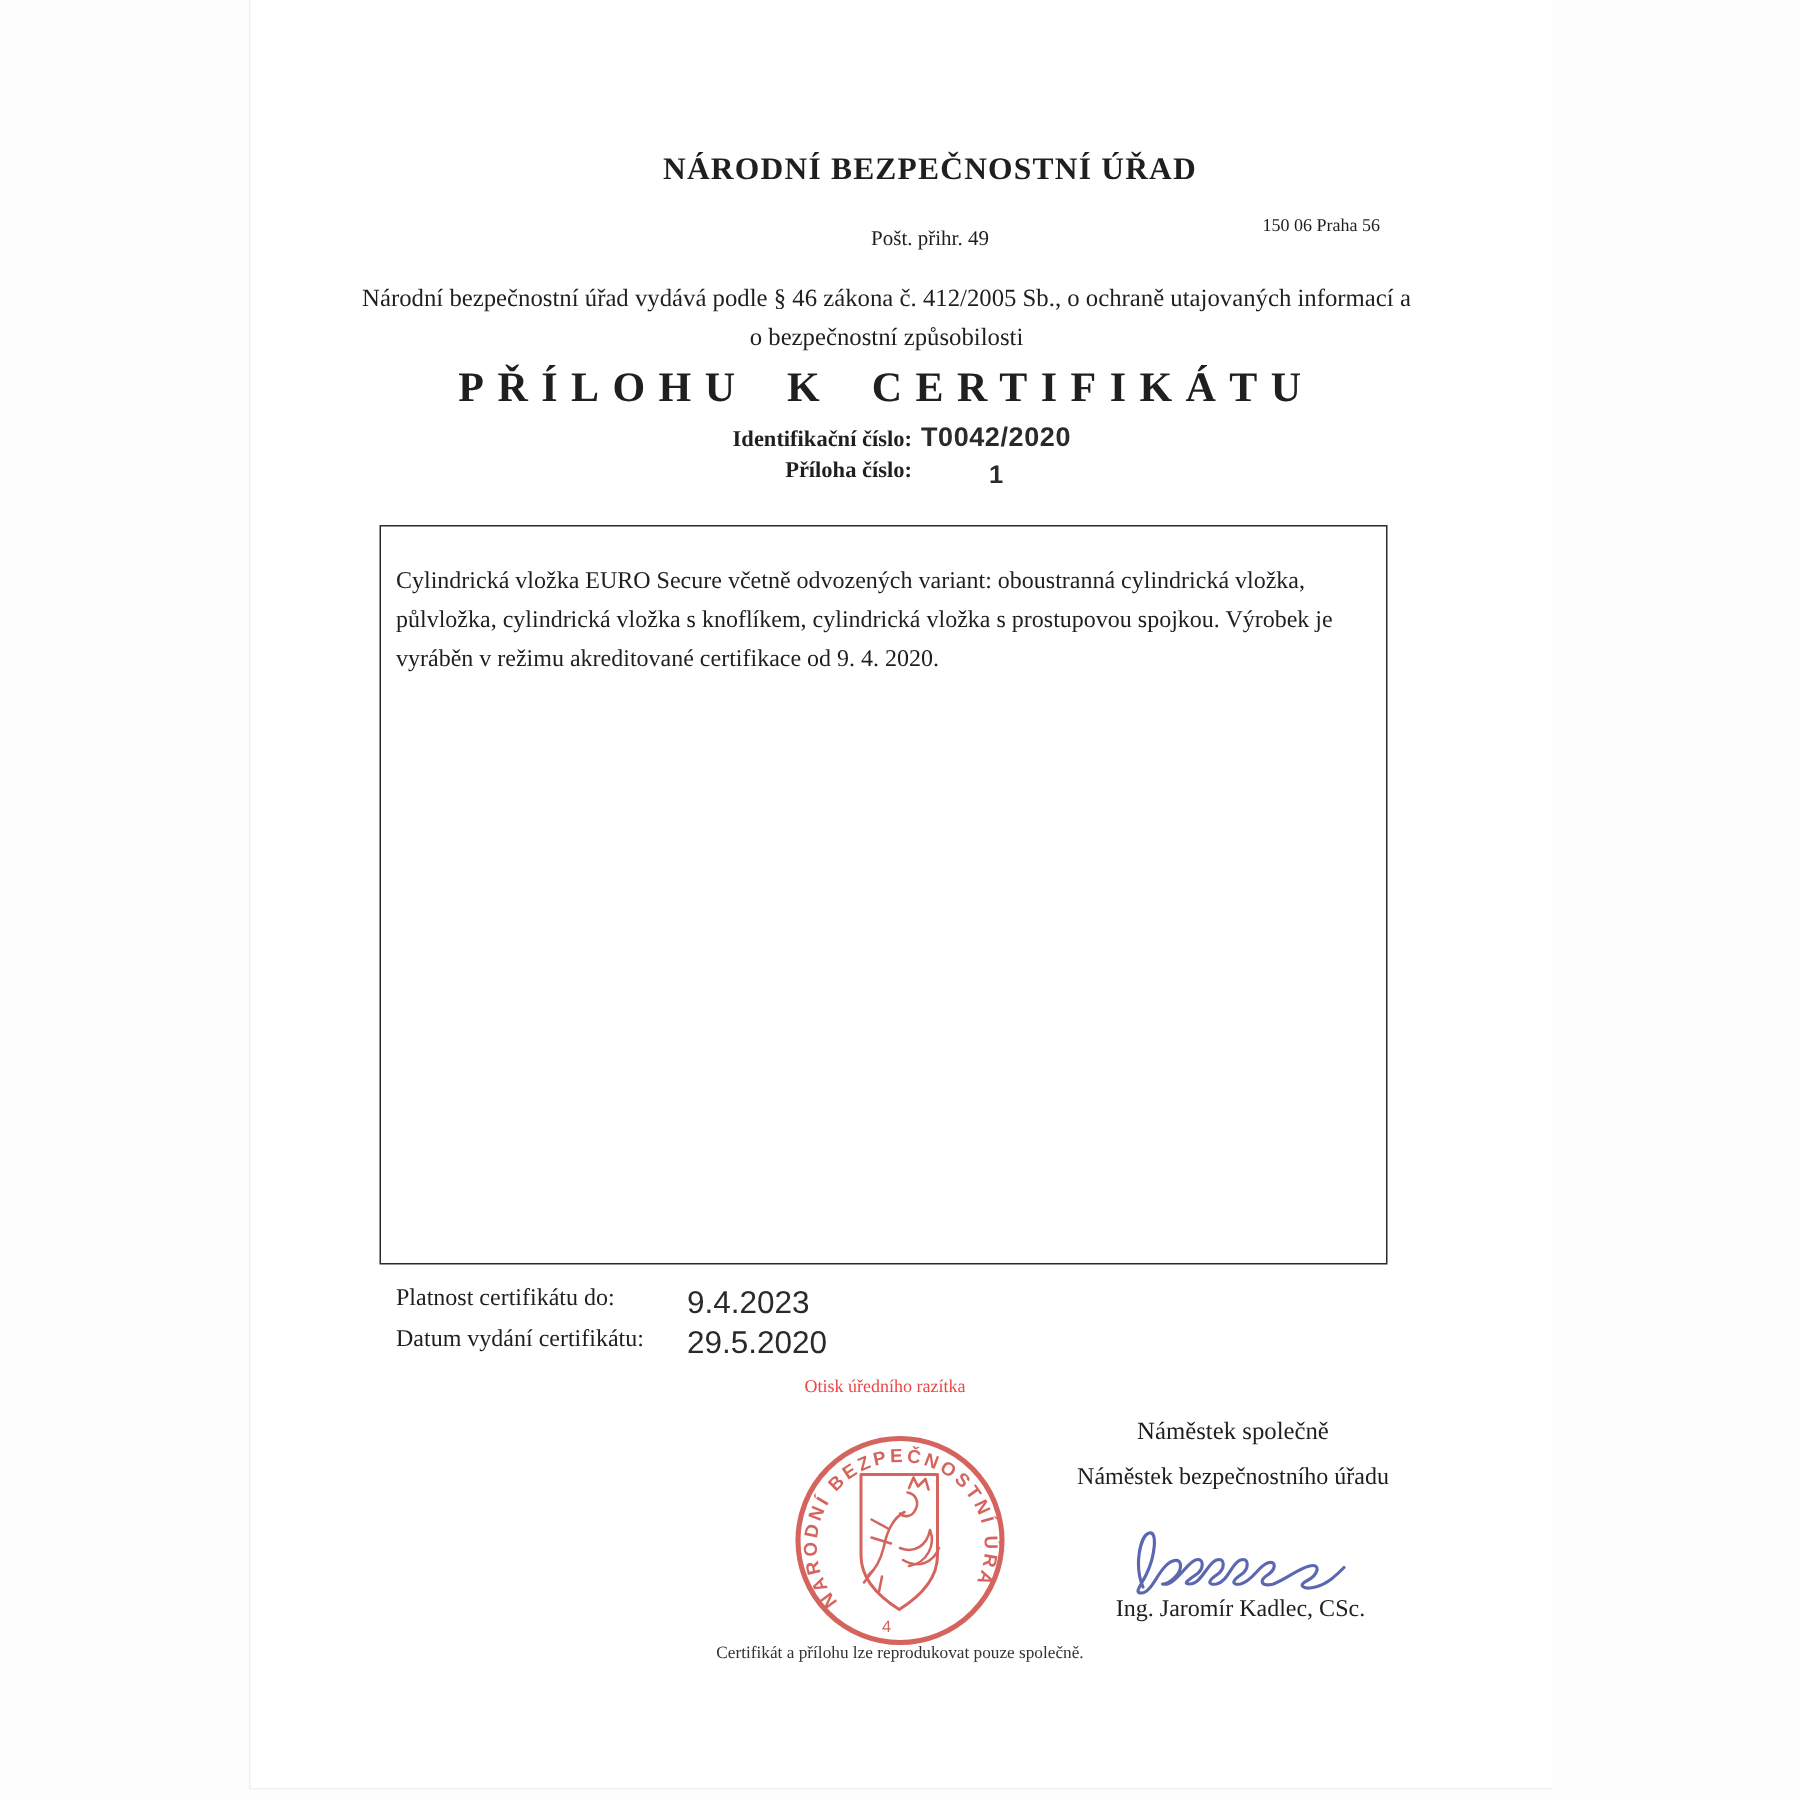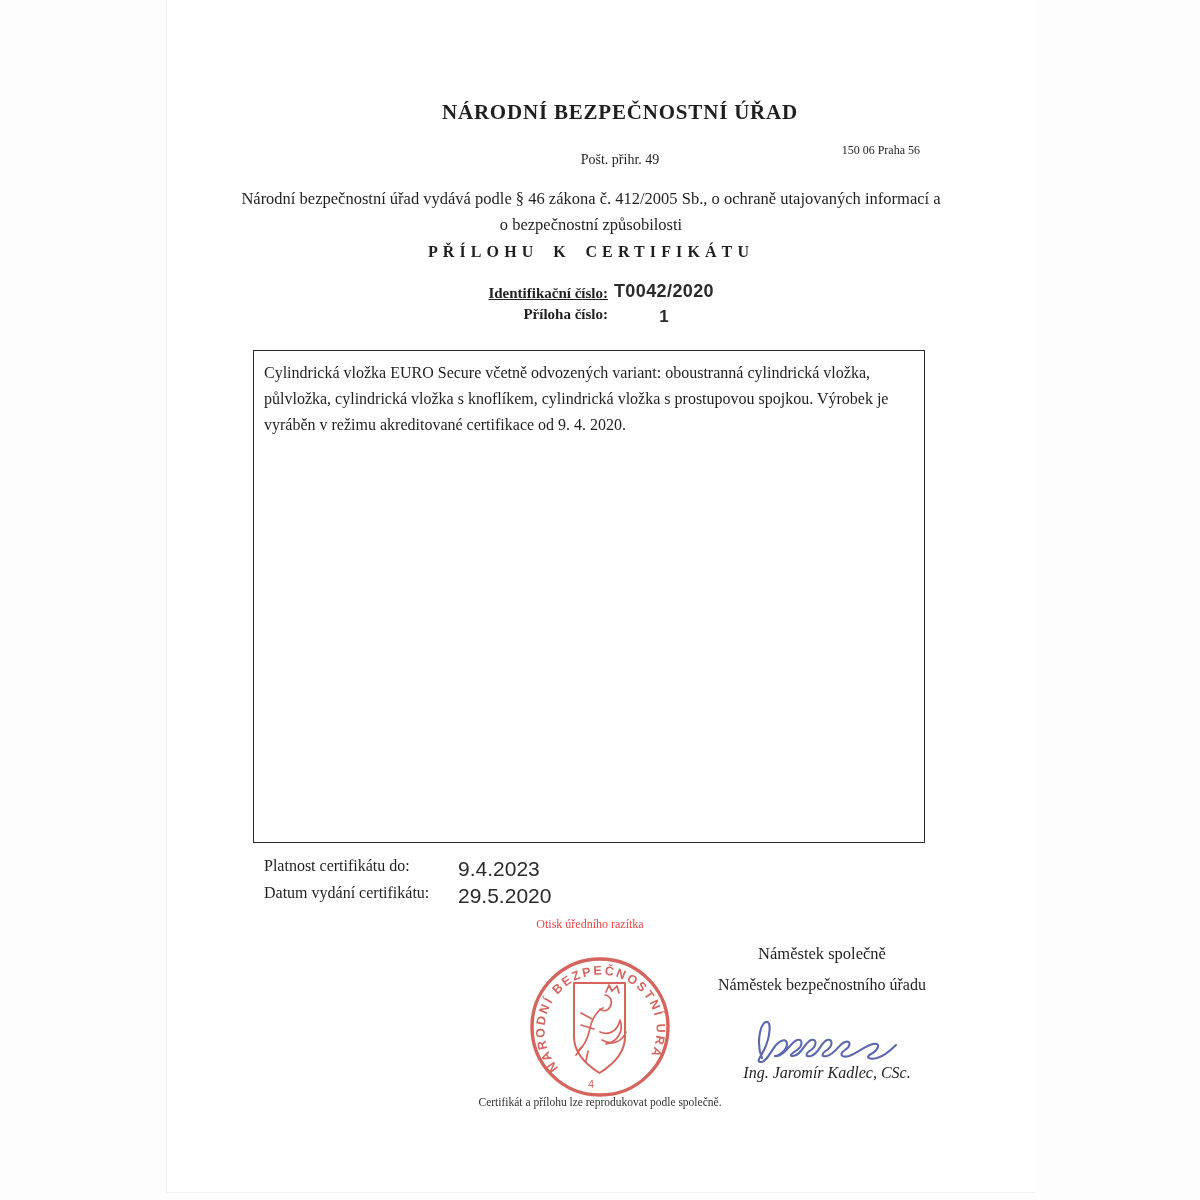--- a/index.html
+++ b/index.html
@@ -11,49 +11,49 @@
   .sheet{position:absolute;left:166px;top:0;width:868px;height:1192px;background:#ffffff;
          border-left:1px solid #f0f0f0;border-bottom:1px solid #f2f2f2;}
   .abs{position:absolute;}
   .center{text-align:center;}
   
   .org{left:320px;top:100px;width:600px;font-size:21px;font-weight:bold;letter-spacing:0.8px;}
   .pobox{left:320px;top:127px;width:600px;font-size:14px;font-weight:normal;margin-top:25px;}
   .city{left:320px;top:143px;width:600px;font-size:12px;text-align:right;}
   
   .intro{left:241px;top:186px;width:700px;font-size:16.5px;line-height:26px;}
-  .doctitle{left:241px;top:243px;width:700px;font-size:16px;font-weight:bold;
+  .doctitle{left:241px;top:243px;width:700px;font-size:28px;font-weight:bold;
             letter-spacing:0.32em;word-spacing:0.35em;}
   
   .field-label{width:308px;left:300px;text-align:right;font-size:15px;font-weight:bold;}
-  .fl1{top:285px;text-decoration:underline;}
+  .fl1{top:285px;}
   .fl2{top:306px;}
   .field-value{left:584px;width:160px;text-align:center;
                font-family:"Liberation Sans","DejaVu Sans",sans-serif;color:#2a2a2a;}
   .fv1{top:281px;font-size:18px;font-weight:600;letter-spacing:0.4px;}
   .fv2{top:307px;font-size:17px;font-weight:600;}
   
   .descbox{left:253px;top:350px;width:672px;height:493px;border:1.5px solid #2b2b2b;
-           box-sizing:border-box;padding:9px 10px;font-size:16px;line-height:26px;}
+           box-sizing:border-box;padding:24px 10px;font-size:16px;line-height:26px;}
   
   .val-label{left:264px;font-size:16px;}
   .vl1{top:857px;}
   .vl2{top:884px;}
   .val-value{left:458px;font-family:"Liberation Sans","DejaVu Sans",sans-serif;
              font-size:21px;color:#2a2a2a;}
   .vv1{top:857px;}
   .vv2{top:884px;}
   
   .stamp-caption{left:440px;top:917px;width:300px;font-size:12px;color:#ef4444;}
   .stamp-svg{left:520px;top:947px;width:160px;height:160px;color:var(--stamp-color,#d0544c);opacity:.9;}
   
   .role1{left:672px;top:944px;width:300px;font-size:16.5px;}
   .role2{left:672px;top:976px;width:300px;font-size:16px;}
   .sig-svg{left:752px;top:1012px;width:152px;height:56px;color:var(--ink-color,#4a58a8);}
-  .signer{left:677px;top:1064px;width:300px;font-size:16px;font-style:italic;}
+  .signer{left:677px;top:1064px;width:300px;font-size:16px;}
   
   .footer-note{left:350px;top:1096px;width:500px;font-size:11.5px;color:#333;}
 </style>
 </head>
 <body>
 
 <div class="sheet"></div>
 
 <div class="abs center org">NÁRODNÍ BEZPEČNOSTNÍ ÚŘAD</div>
 <div class="abs center pobox">Pošt. přihr. 49</div>
@@ -107,13 +107,13 @@
            C 15 50, 19 38, 25 32 C 29 28, 35 26, 35 32 C 35 38, 27 44, 23 44
            C 31 46, 39 30, 45 28 C 51 26, 51 34, 45 38 C 39 42, 37 44, 41 44
            C 49 44, 53 30, 59 28 C 65 26, 65 34, 59 38 C 53 42, 53 45, 59 44
            C 67 42, 69 30, 75 28 C 81 26, 81 34, 75 38 C 69 42, 69 45, 75 44
            C 83 42, 87 32, 93 30 C 99 28, 99 34, 93 38 C 87 42, 89 46, 97 44
            C 107 40, 113 34, 121 32 C 129 30, 127 38, 119 42 C 113 45, 117 48, 125 46
            C 133 44, 139 38, 144 33"></path>
 </svg>
 <div class="abs center signer">Ing. Jaromír Kadlec, CSc.</div>
 
-<div class="abs center footer-note">Certifikát a přílohu lze reprodukovat podle společně.</div>
+<div class="abs center footer-note">Certifikát a přílohu lze reprodukovat pouze společně.</div>
 
 </body></html>

